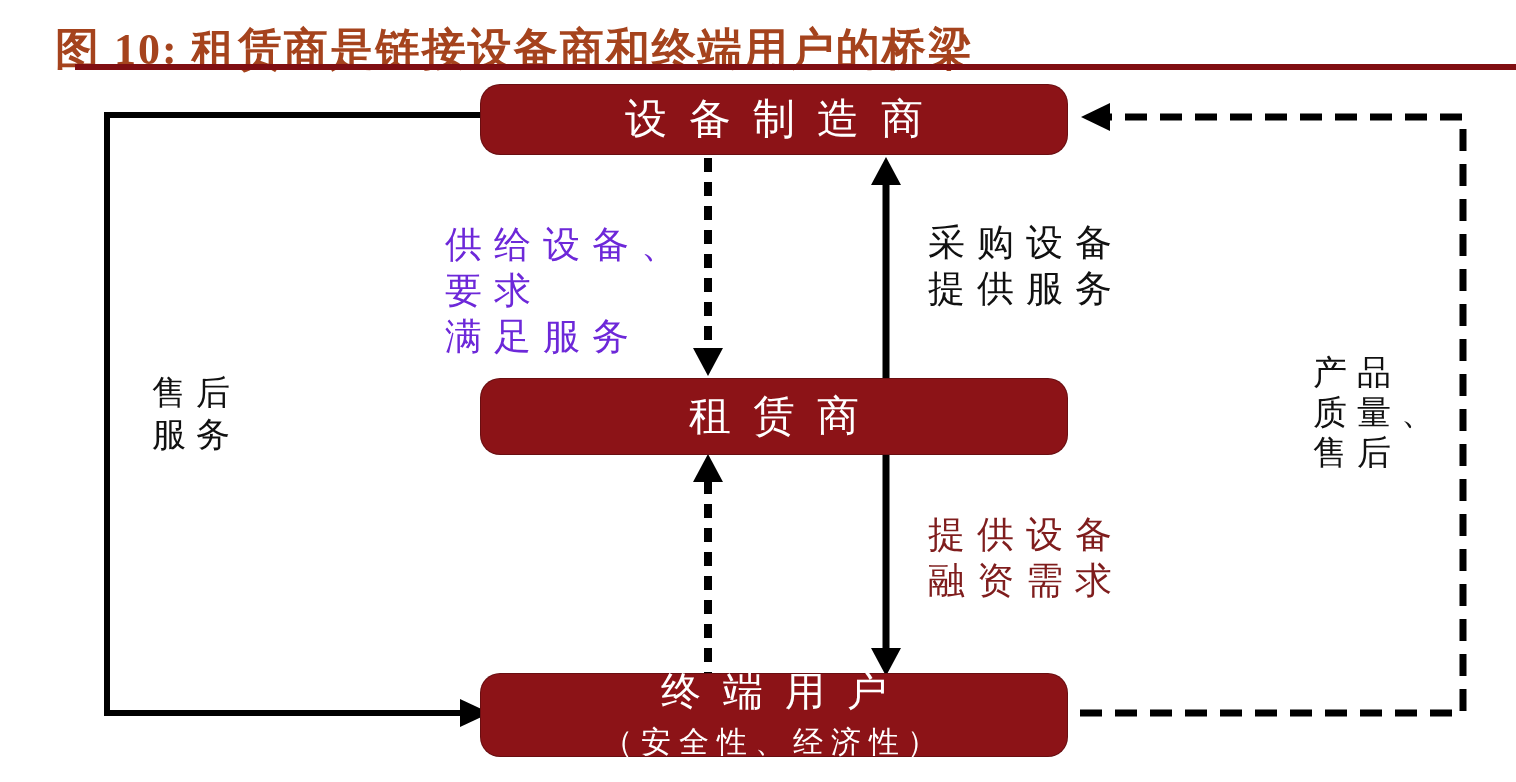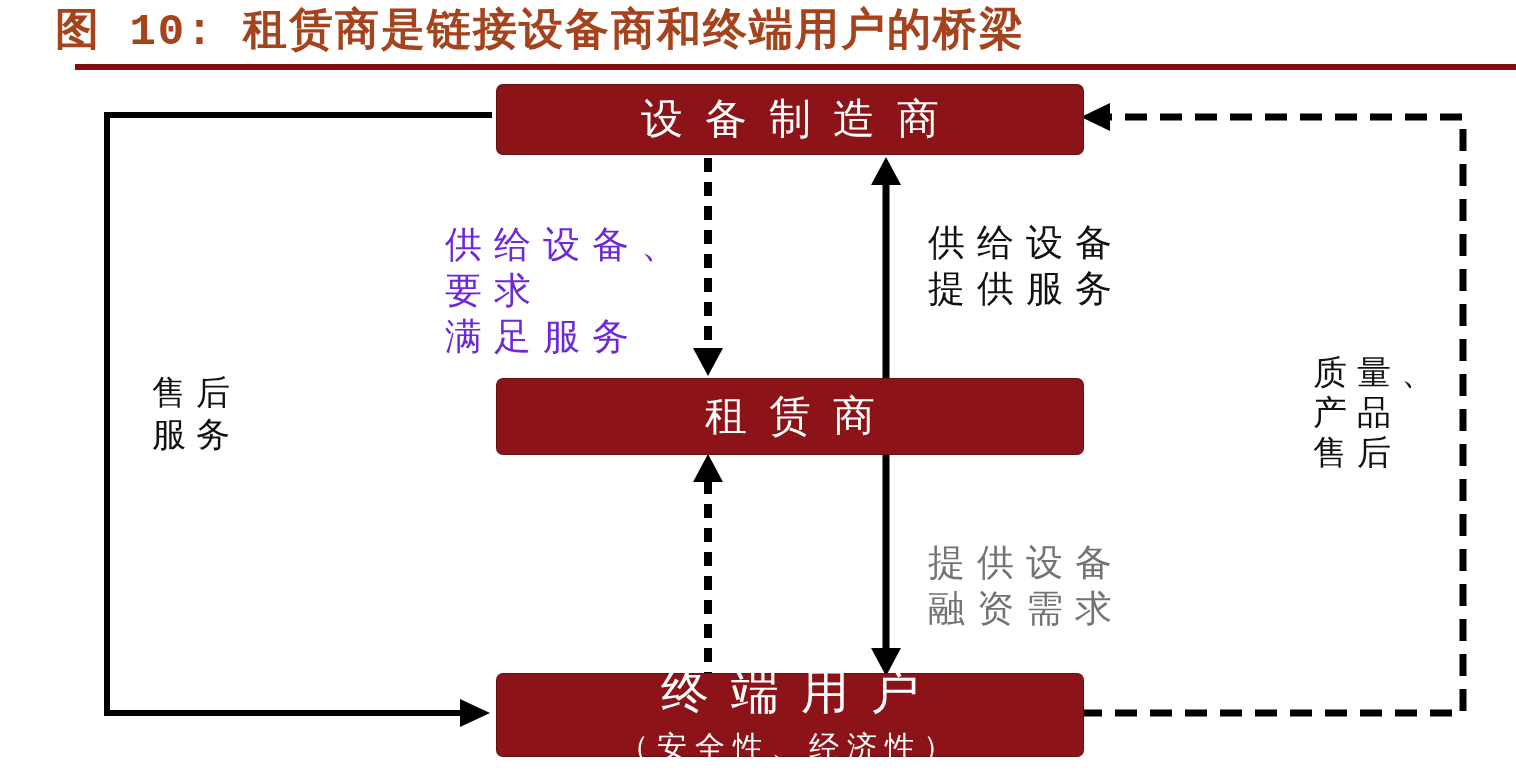--- a/index.html
+++ b/index.html
@@ -7,44 +7,44 @@
     position: relative;
     width: 1516px;
     height: 782px;
     background: #ffffff;
     overflow: hidden;
     font-family: "Liberation Serif", "DejaVu Serif", serif;
   }
   .fig-title {
     position: absolute;
     left: 55px;
-    top: 0;
+    top: 20px;
     font-size: 44px;
     font-weight: bold;
     letter-spacing: 2px;
     white-space: nowrap;
-    font-family: Liberation Mono, monospace;
+    font-family: Liberation Serif, serif;
   }
   .title-rule {
     position: absolute;
     left: 75px;
     top: 64px;
     width: 1441px;
     height: 6px;
   }
   .arrow-layer {
     position: absolute;
     left: 0;
     top: 0;
   }
   .node {
     position: absolute;
-    left: 496px;
+    left: 480px;
     width: 588px;
-    border-radius: 7px;
+    border-radius: 20px;
     color: #ffffff;
     display: flex;
     flex-direction: column;
     align-items: center;
     justify-content: center;
     text-align: center;
     border: 1px solid rgba(0,0,0,0.25);
     box-sizing: border-box;
   }
   .node-label {
@@ -121,44 +121,44 @@
 
   <div class="node node-top" style="background: rgb(140, 19, 23); color: rgb(255, 255, 255);">
     <div class="node-label">设备制造商</div>
   </div>
 
   <div class="node node-mid" style="background: rgb(140, 19, 23); color: rgb(255, 255, 255);">
     <div class="node-label">租赁商</div>
   </div>
 
   <div class="node node-bottom" style="background: rgb(140, 19, 23); color: rgb(255, 255, 255);">
-    <div class="node-label" style="font-size:48px;">终端用户</div>
+    <div class="node-label" style="font-size:40px;">终端用户</div>
     <div class="node-sublabel">（安全性、经济性）</div>
   </div>
 
   <div class="lbl" style="left: 445px; top: 222px; color: #6d28d9;">
     <div>供给设备、</div>
     <div>要求</div>
     <div>满足服务</div>
   </div>
 
   <div class="lbl" style="left: 928px; top: 220px; color: rgb(17, 17, 17);">
-    <div>供给设备</div>
+    <div>采购设备</div>
     <div>提供服务</div>
   </div>
 
-  <div class="lbl" style="left: 928px; top: 540px; color: #737373;">
+  <div class="lbl" style="left: 928px; top: 512px; color: #7f1d1d;">
     <div>提供设备</div>
     <div>融资需求</div>
   </div>
 
   <div class="lbl lbl-small" style="left: 152px; top: 372px; color: rgb(17, 17, 17);">
     <div>售后</div>
     <div>服务</div>
   </div>
 
   <div class="lbl lbl-small" style="left: 1313px; top: 353px; line-height: 40px; color: rgb(17, 17, 17);">
+    <div>产品</div>
     <div>质量、</div>
-    <div>产品</div>
     <div>售后</div>
   </div>
 
 </div>
 
 </body></html>

